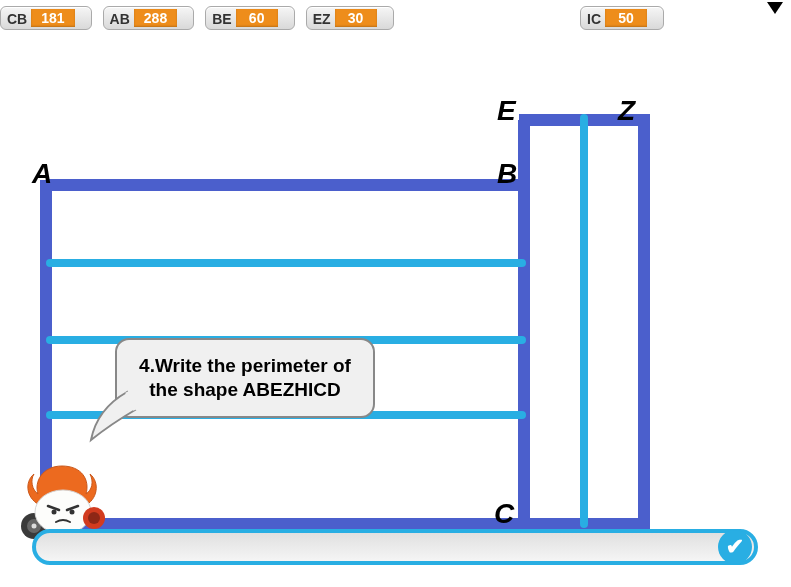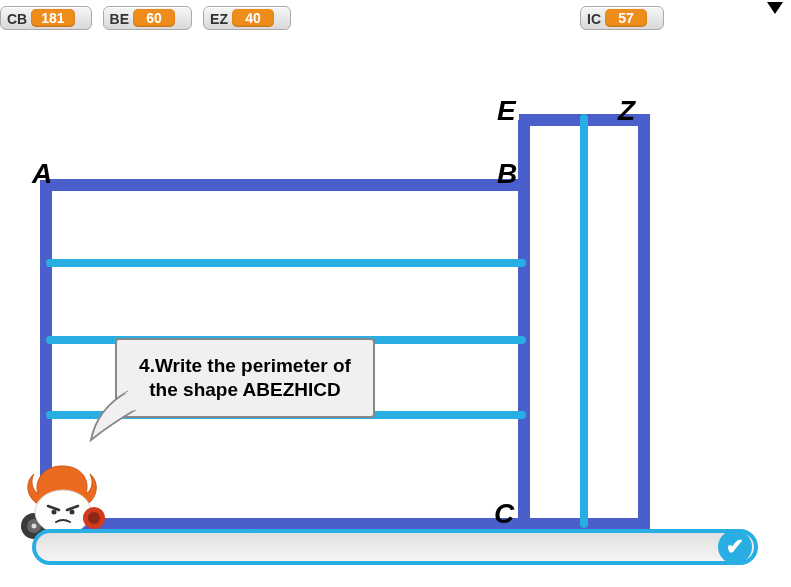--- a/index.html
+++ b/index.html
@@ -32,21 +32,21 @@
       font-weight: bold;
       box-shadow: inset 0 1px 0 #fff;
     }
     .segment-pill .label {
       color: #333;
       margin-right: 4px;
     }
     .segment-pill .value {
       background: #EE8D1B;
       color: #fff;
-      border-radius: 5px;
+      border-radius: 0;
       padding: 1px 10px;
       min-width: 42px;
       text-align: center;
       font-weight: bold;
       box-shadow: inset 0 -1px 2px rgba(0,0,0,.2);
     }
     .ic-pill {
       position: absolute;
       right: 116px;
     }
@@ -68,21 +68,21 @@
     }
     .speech-container {
       position: absolute;
       left: 115px;
       top: 338px;
       width: 260px;
     }
     .speech-bubble {
       background: #f0f0f0;
       border: 2px solid #888;
-      border-radius: 4px;
+      border-radius: 14px;
       padding: 14px 16px;
       font-size: 19px;
       font-weight: bold;
       text-align: center;
       line-height: 1.25;
       position: relative;
       color: #000;
     }
     .speech-tail {
       position: absolute;
@@ -142,30 +142,34 @@
   </style>
 </head>
 <body>
 
 <div class="top-bar">
   <div class="segment-pill">
     <span class="label">CB</span>
     <span class="value">181</span>
   </div>
   <div class="segment-pill">
+    <span class="label">AB</span>
+    <span class="value">288</span>
+  </div>
+  <div class="segment-pill">
     <span class="label">BE</span>
     <span class="value">60</span>
   </div>
   <div class="segment-pill">
     <span class="label">EZ</span>
-    <span class="value">40</span>
+    <span class="value">30</span>
   </div>
   <div class="segment-pill ic-pill">
     <span class="label">IC</span>
-    <span class="value">57</span>
+    <span class="value">50</span>
   </div>
 </div>
 
 <svg class="corner-tick" viewBox="0 0 28 20">
   <path d="M6 4 L22 4 L14 16 Z" fill="#000"></path>
 </svg>
 
 <div class="canvas">
   <svg viewBox="0 0 791 500">
 

